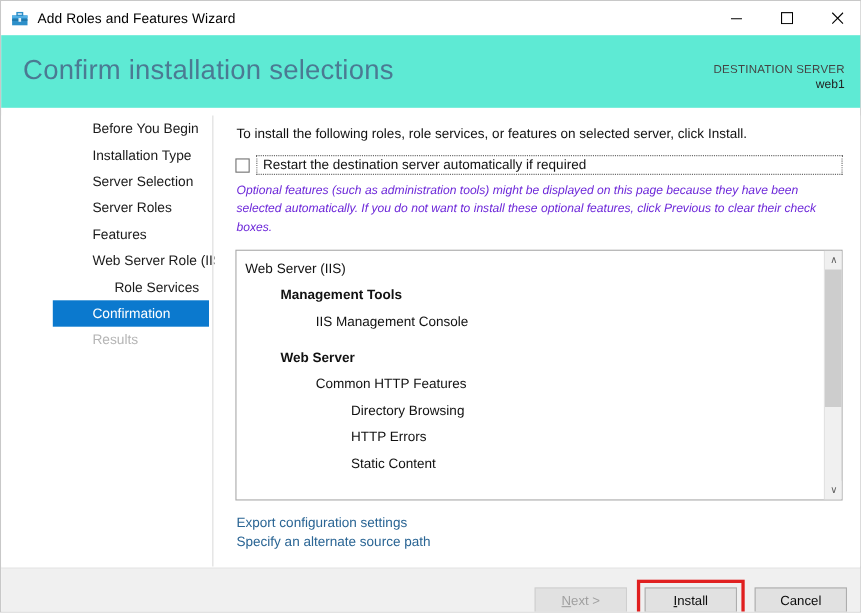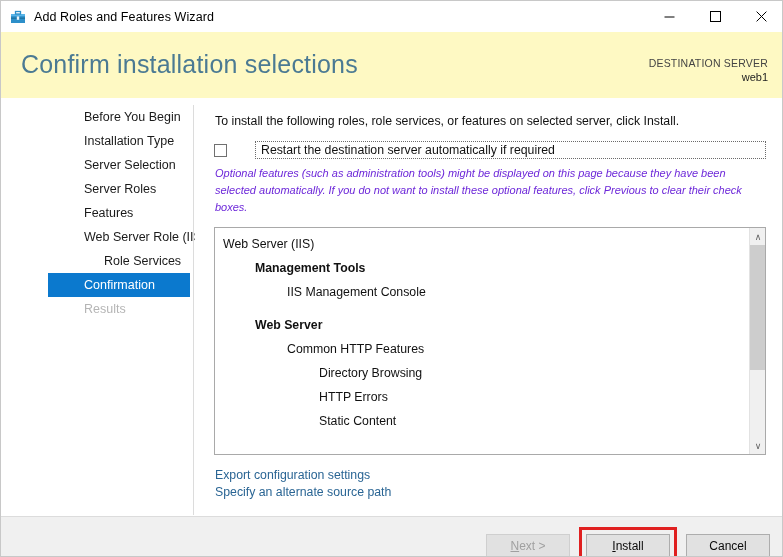--- a/index.html
+++ b/index.html
@@ -55,21 +55,21 @@
     font-size: 13px;
     line-height: 1;
     cursor: default;
   }
 
   
   #header {
     position: absolute;
     left: 0; top: 31px;
     width: 783px; height: 66px;
-    background: #fef9c3;
+    background: #5eead4;
   }
   #page-title {
     position: absolute;
     left: 20px; top: 18px;
     font-size: 25px;
     color: #4b7a93;
     font-weight: 400;
     letter-spacing: 0.2px;
     white-space: nowrap;
   }
@@ -135,21 +135,20 @@
     line-height: 17px;
   }
 
   #restart-row {
     position: absolute;
     left: 19px; top: 35px;
     width: 552px;
     height: 20px;
     display: flex;
     align-items: center;
-    gap: 22px;
   }
   #restart-checkbox {
     width: 13px; height: 13px;
     border: 1px solid #707070;
     background: #ffffff;
     flex: 0 0 auto;
     margin-right: 6px;
   }
   #restart-focus {
     flex: 1 1 auto;

